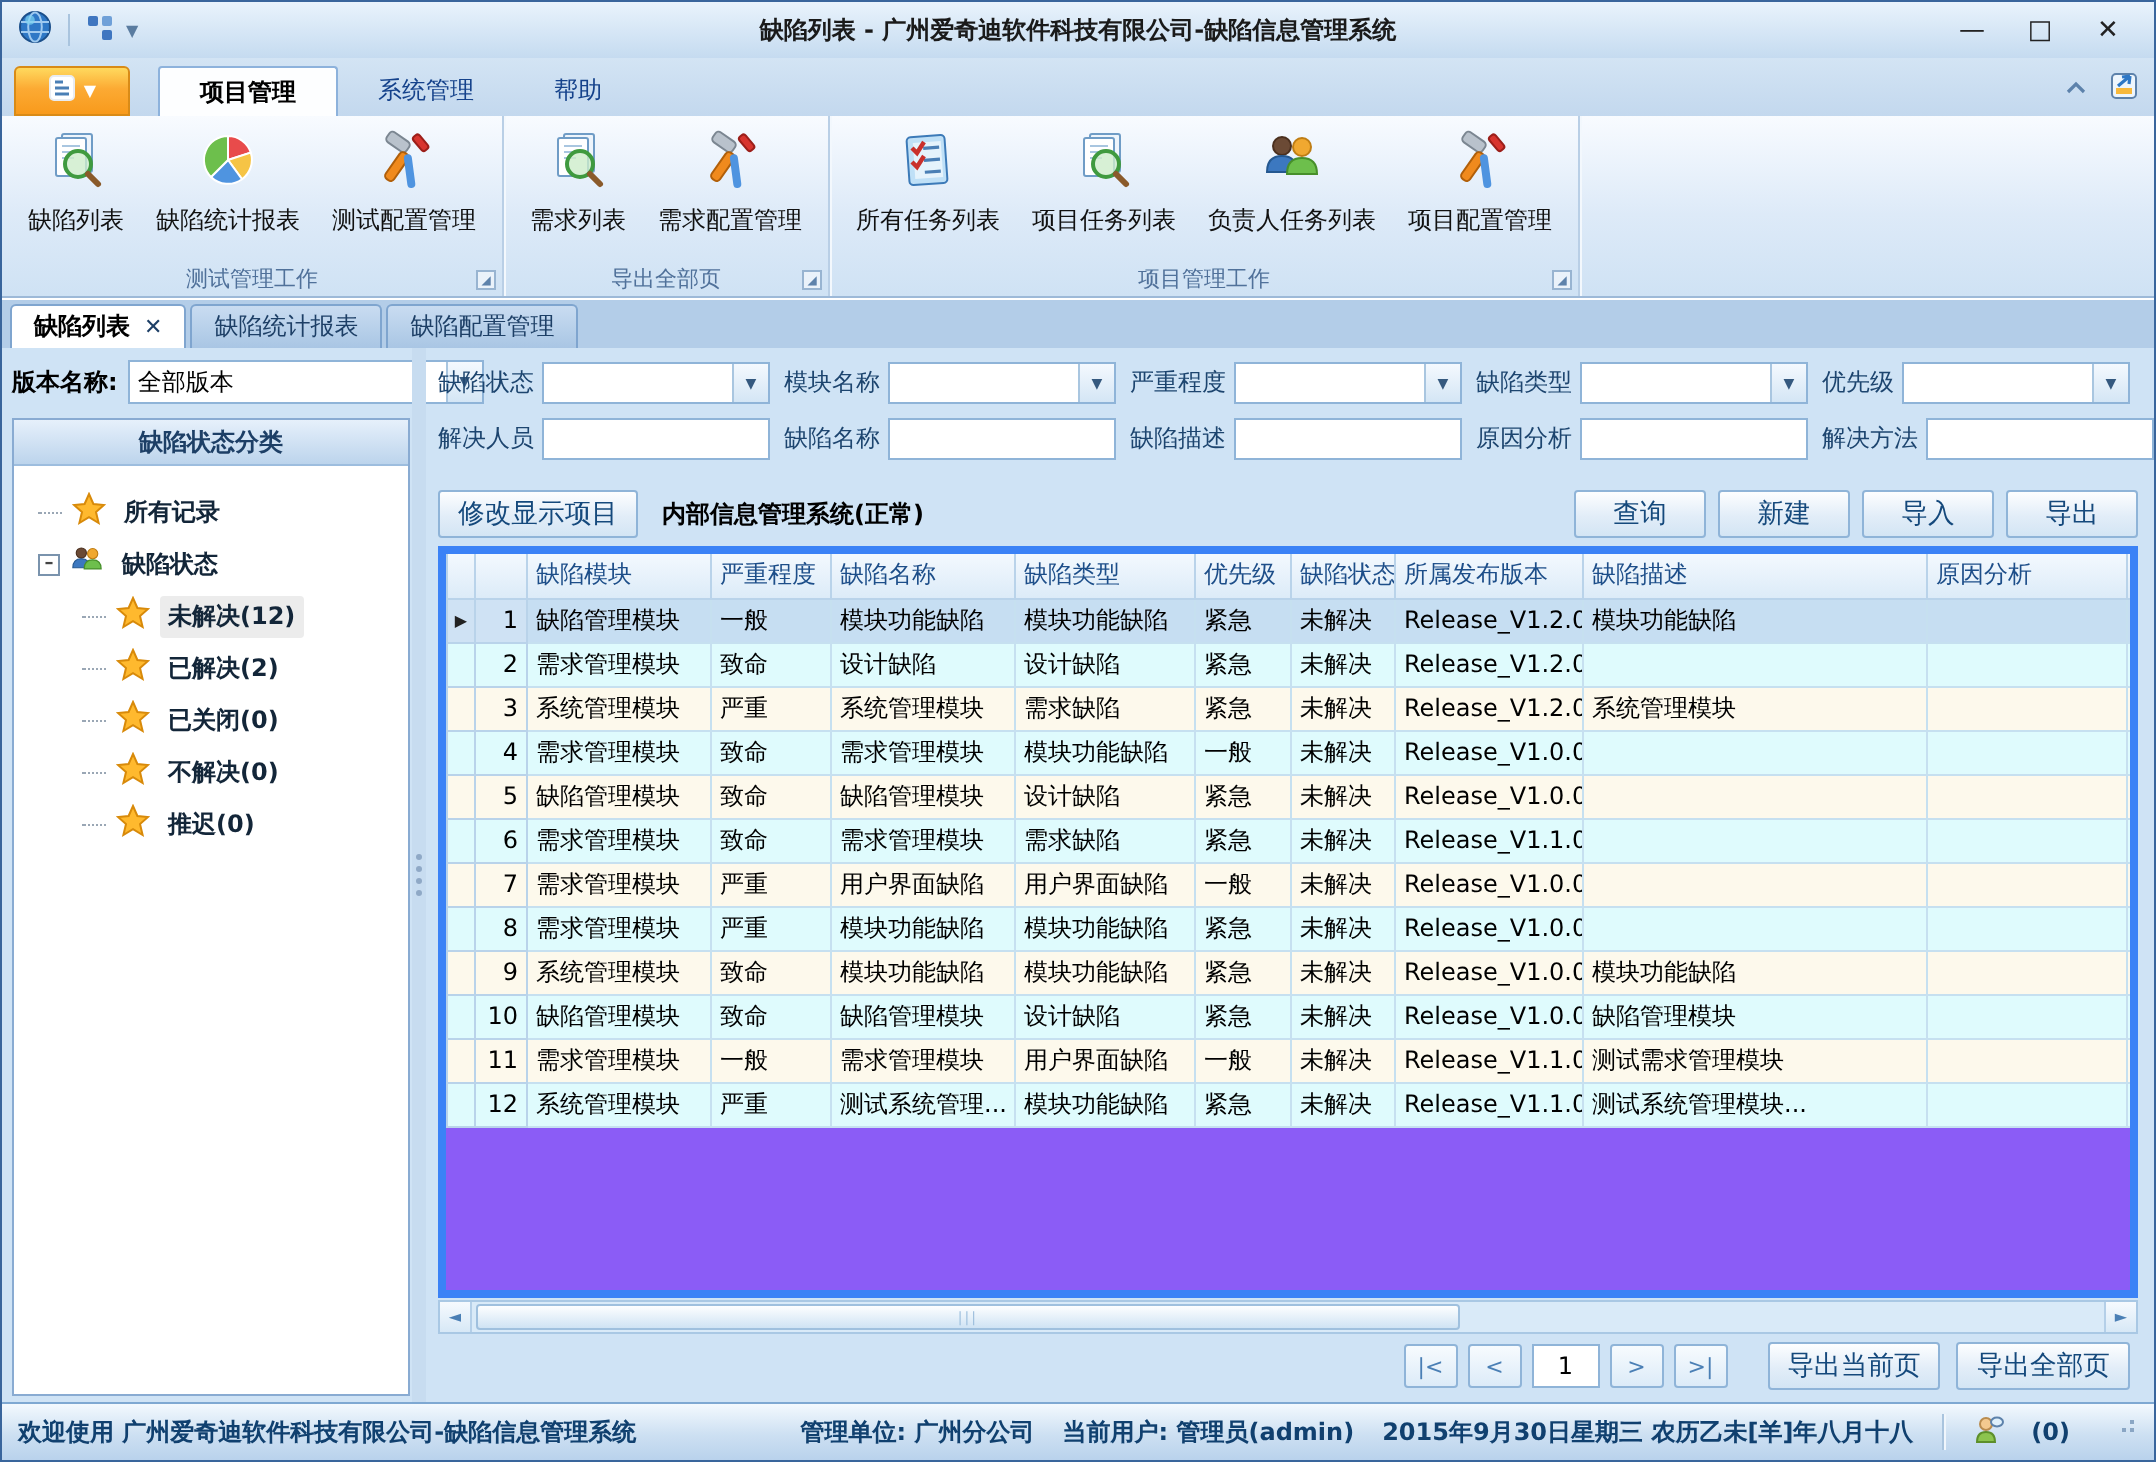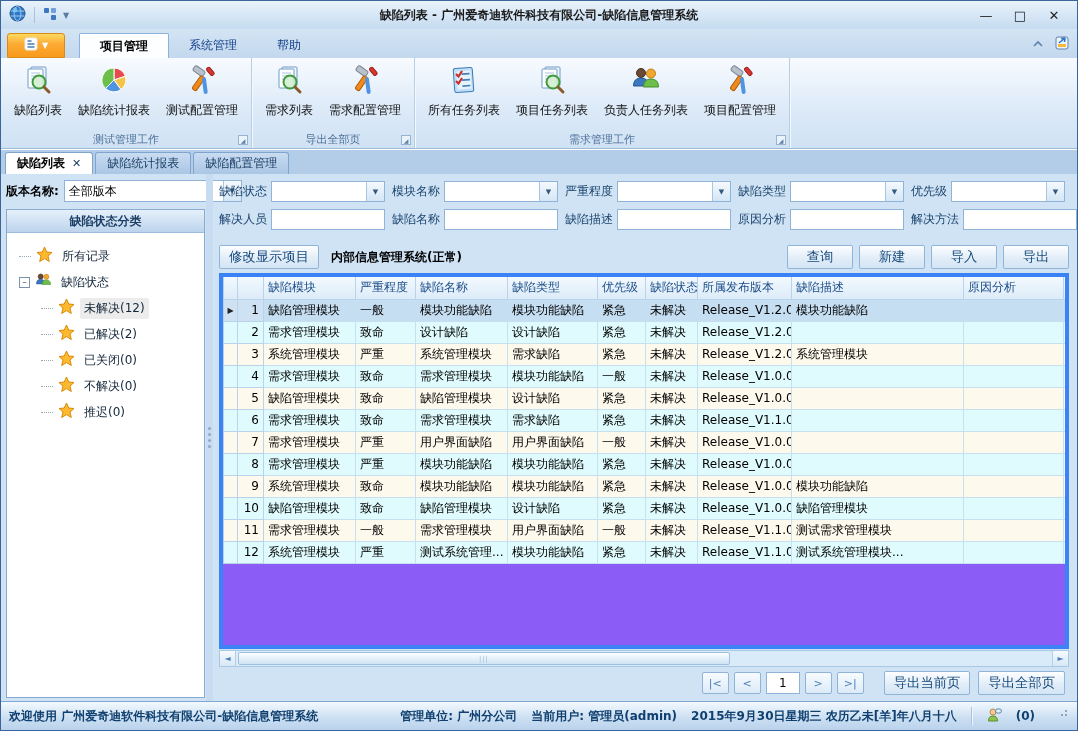--- a/index.html
+++ b/index.html
@@ -43,21 +43,21 @@
   .main { flex:1; display:flex; min-height:0; background:#cfe3f5; }
   .sidebar { width:205px; flex:none; display:flex; flex-direction:column; padding:5px 1px 3px 5px; }
   .version-row { display:flex; align-items:center; gap:5px; margin:1px 0 7px; }
   .version-label { font-weight:700; color:#000; white-space:nowrap; }
   .combo { flex:1; height:22px; background:#fff; border:1px solid #8fb4d8; display:flex; align-items:center; }
   .combo input { border:none; outline:none; flex:1; min-width:0; padding:0 4px; font:inherit; color:#000; background:transparent; }
   .dd-btn { width:18px; align-self:stretch; background:linear-gradient(#f4f9fe,#d4e6f5); border-left:1px solid #a9c6e0; display:flex; align-items:center; justify-content:center; color:#35597f; font-size:7px; }
   .tree-panel { flex:1; background:#fff; border:1px solid #89abd2; display:flex; flex-direction:column; min-height:0; }
   .tree-header { height:23px; flex:none; background:linear-gradient(#e6f0fb,#bcd4ec); border-bottom:1px solid #9dbdde; color:#1d3f66; font-weight:700; display:flex; align-items:center; justify-content:center; }
   .tree { padding:10px 4px; overflow:hidden; }
-  .tree-item { display:flex; align-items:center; height:26px; gap:5px; color:#132639; }
+  .tree-item { display:flex; align-items:center; height:26px; gap:5px; color:#132639;font-weight:bold; }
   .tree-item .dots { width:12px; border-top:1px dotted #9aa7b5; }
   .tree-item .exp { width:11px; height:11px; border:1px solid #7a93ad; background:#fff; font-size:9px; line-height:9px; text-align:center; color:#444; flex:none; }
   .tree-item svg { width:17px; height:17px; flex:none; }
   .tree-item .lbl { padding:2px 4px; }
   .tree-item.selected .lbl { background:#ececec; border-radius:2px; }
 
   .splitter { width:7px; flex:none; background:#c7dcf0; display:flex; flex-direction:column; align-items:center; justify-content:center; gap:3px; }
   .splitter i { width:3px; height:3px; background:#8fa9c6; border-radius:50%; }
 
   .content { flex:1; display:flex; flex-direction:column; min-width:0; padding:7px 8px 2px 6px; }
@@ -276,21 +276,21 @@
             <span><svg viewBox="0 0 30 30" width="30" height="30">
                 <rect x="6" y="3" width="12" height="6" rx="2" transform="rotate(35 12 6)" fill="#b9c2cc" stroke="#7b8691"></rect>
                 <rect x="9" y="10" width="5" height="16" rx="2" transform="rotate(35 11 18)" fill="#f08a1d" stroke="#b05f0a"></rect>
                 <rect x="21" y="2" width="4" height="9" rx="1.5" transform="rotate(-40 23 6)" fill="#d8352f" stroke="#9c1f1a"></rect>
                 <path d="M18 13 L11 24" transform="rotate(-40 19 15)" stroke="#4f94e0" stroke-width="4" stroke-linecap="round"></path>
               </svg></span>
             <span class="rib-label">项目配置管理</span>
           </div>
         </div>
         <div class="rib-caption">
-          <span>需求管理工作</span>
+          <span>项目管理工作</span>
           <span class="launcher">◢</span>
         </div>
       </div>
     </div>
 
   <div class="doctabs" id="doc-tabs">
       <div class="dtab active">
         <span>缺陷列表</span>
         <span class="x">✕</span>
       </div>

